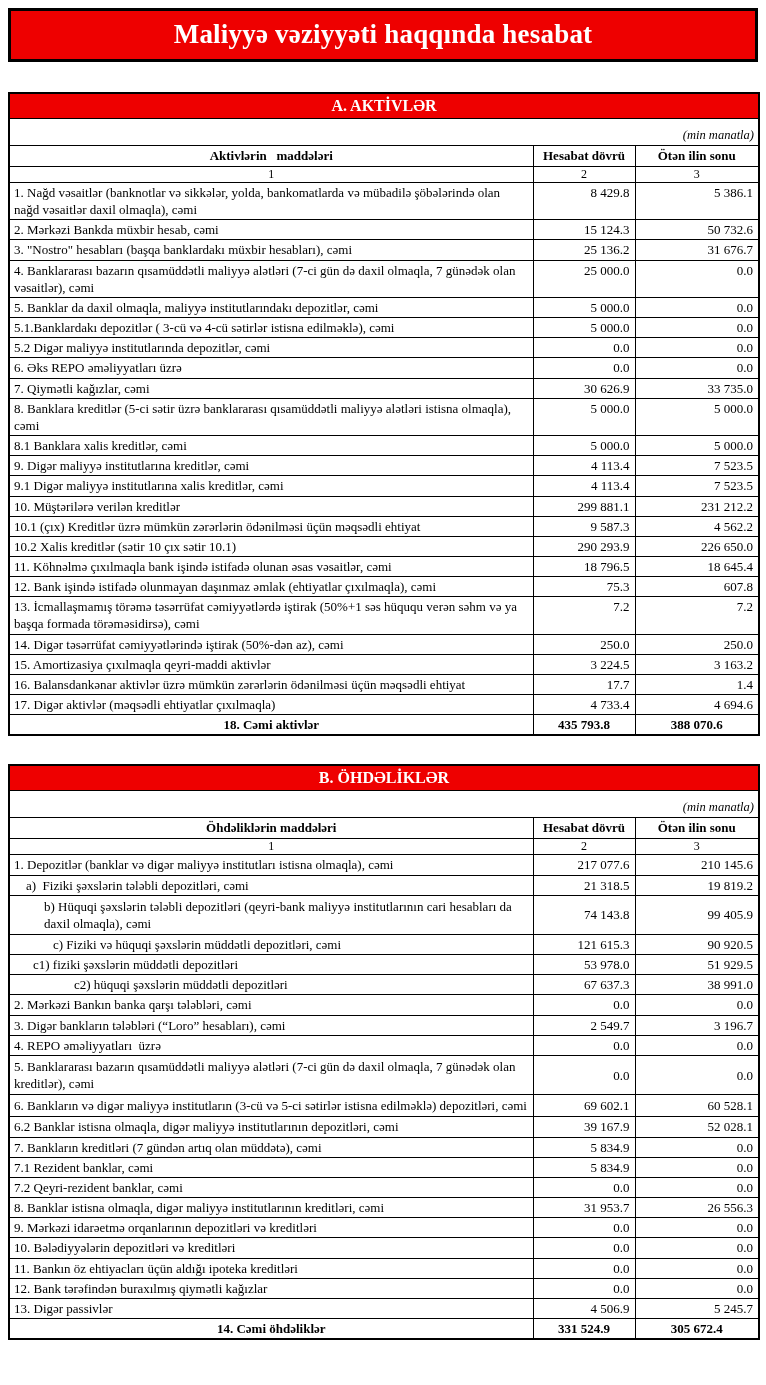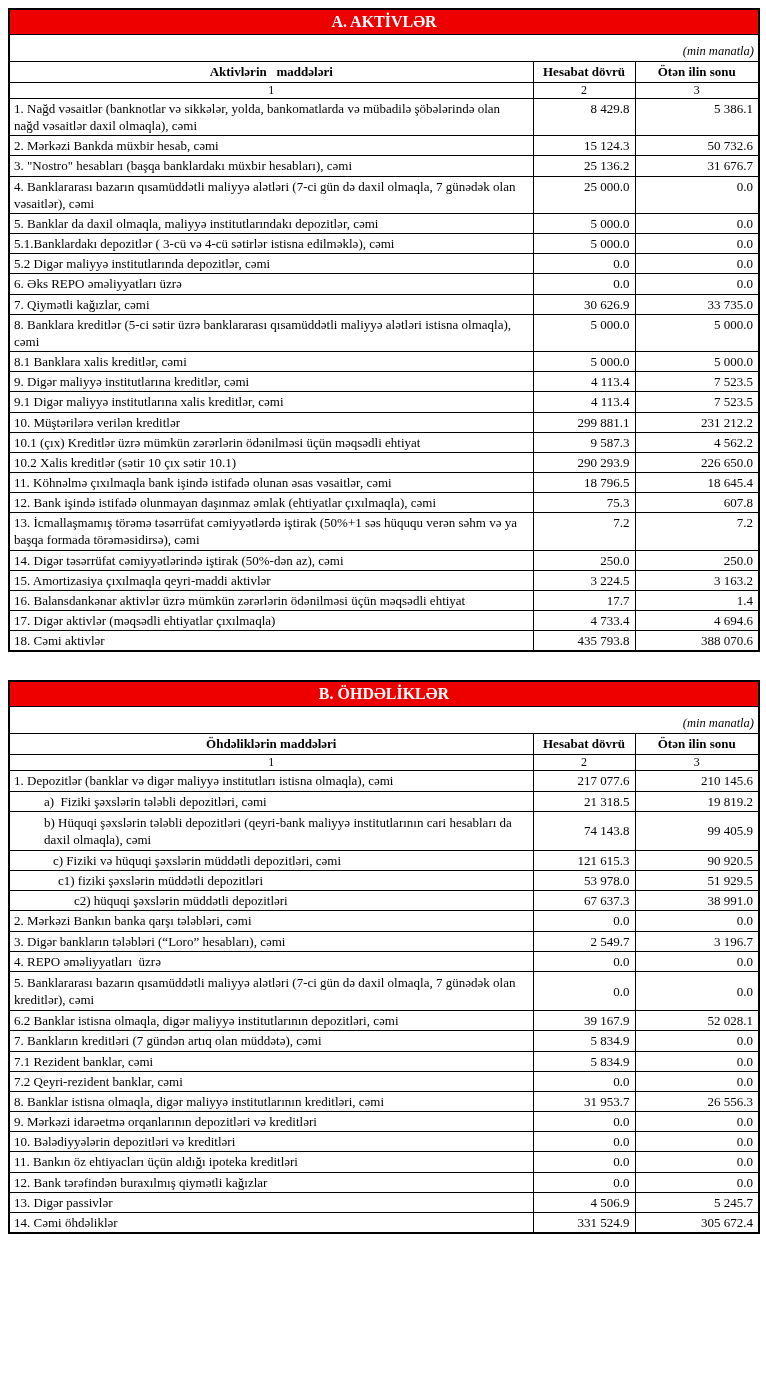--- a/index.html
+++ b/index.html
@@ -82,28 +82,29 @@
     white-space: pre-wrap;
     vertical-align: top;
   }
   .value-cell {
     text-align: right;
     padding: 1px 5px;
     white-space: nowrap;
   }
   table[data-valign="top"]    .value-cell { vertical-align: top; margin-left: 26px; }
   table[data-valign="middle"] .value-cell { vertical-align: middle; }
-  .total-row td { font-weight: normal; }
+  .total-row td { font-weight: bold; text-align: center; }
   table[data-valign="middle"] tbody tr.padded td { padding-top: 2px; padding-bottom: 2px; }
 </style>
 </head>
 <body>
 
 <div class="page">
 
+  <header class="title-banner">Maliyyə vəziyyəti haqqında hesabat</header>
 
   <table class="report-table" data-valign="top">
     <colgroup>
       <col class="col-items">
         <col class="col-current">
         <col class="col-previous">
     </colgroup>
     <thead>
       <tr>
         <th colspan="3" class="section-header">A. AKTİVLƏR</th>
@@ -276,36 +277,36 @@
         <td>3</td>
       </tr>
     </thead>
     <tbody>
         <tr>
           <td class="label-cell">1. Depozitlər (banklar və digər maliyyə institutları istisna olmaqla), cəmi</td>
           <td class="value-cell">217 077.6</td>
           <td class="value-cell">210 145.6</td>
         </tr>
         <tr>
-          <td class="label-cell" style="padding-left: 34px;">a)  Fiziki şəxslərin tələbli depozitləri, cəmi</td>
+          <td class="label-cell" style="padding-left: 16px;">a)  Fiziki şəxslərin tələbli depozitləri, cəmi</td>
           <td class="value-cell">21 318.5</td>
           <td class="value-cell">19 819.2</td>
         </tr>
         <tr class="padded">
           <td class="label-cell" style="padding-left: 34px;">b) Hüquqi şəxslərin tələbli depozitləri (qeyri-bank maliyyə institutlarının cari hesabları da daxil olmaqla), cəmi</td>
           <td class="value-cell">74 143.8</td>
           <td class="value-cell">99 405.9</td>
         </tr>
         <tr>
           <td class="label-cell" style="padding-left: 43px;">c) Fiziki və hüquqi şəxslərin müddətli depozitləri, cəmi</td>
           <td class="value-cell">121 615.3</td>
           <td class="value-cell">90 920.5</td>
         </tr>
         <tr>
-          <td class="label-cell" style="padding-left: 48px;">c1) fiziki şəxslərin müddətli depozitləri</td>
+          <td class="label-cell" style="padding-left: 23px;">c1) fiziki şəxslərin müddətli depozitləri</td>
           <td class="value-cell">53 978.0</td>
           <td class="value-cell">51 929.5</td>
         </tr>
         <tr>
           <td class="label-cell" style="padding-left: 64px;">c2) hüquqi şəxslərin müddətli depozitləri</td>
           <td class="value-cell">67 637.3</td>
           <td class="value-cell">38 991.0</td>
         </tr>
         <tr>
           <td class="label-cell">2. Mərkəzi Bankın banka qarşı tələbləri, cəmi</td>
@@ -319,20 +320,25 @@
         </tr>
         <tr>
           <td class="label-cell">4. REPO əməliyyatları  üzrə</td>
           <td class="value-cell">0.0</td>
           <td class="value-cell">0.0</td>
         </tr>
         <tr class="padded">
           <td class="label-cell">5. Banklararası bazarın qısamüddətli maliyyə alətləri (7-ci gün də daxil olmaqla, 7 günədək olan kreditlər), cəmi</td>
           <td class="value-cell">0.0</td>
           <td class="value-cell">0.0</td>
+        </tr>
+        <tr class="padded">
+          <td class="label-cell">6. Bankların və digər maliyyə institutların (3-cü və 5-ci sətirlər istisna edilməklə) depozitləri, cəmi</td>
+          <td class="value-cell">69 602.1</td>
+          <td class="value-cell">60 528.1</td>
         </tr>
         <tr>
           <td class="label-cell">6.2 Banklar istisna olmaqla, digər maliyyə institutlarının depozitləri, cəmi</td>
           <td class="value-cell">39 167.9</td>
           <td class="value-cell">52 028.1</td>
         </tr>
         <tr>
           <td class="label-cell">7. Bankların kreditləri (7 gündən artıq olan müddətə), cəmi</td>
           <td class="value-cell">5 834.9</td>
           <td class="value-cell">0.0</td>

